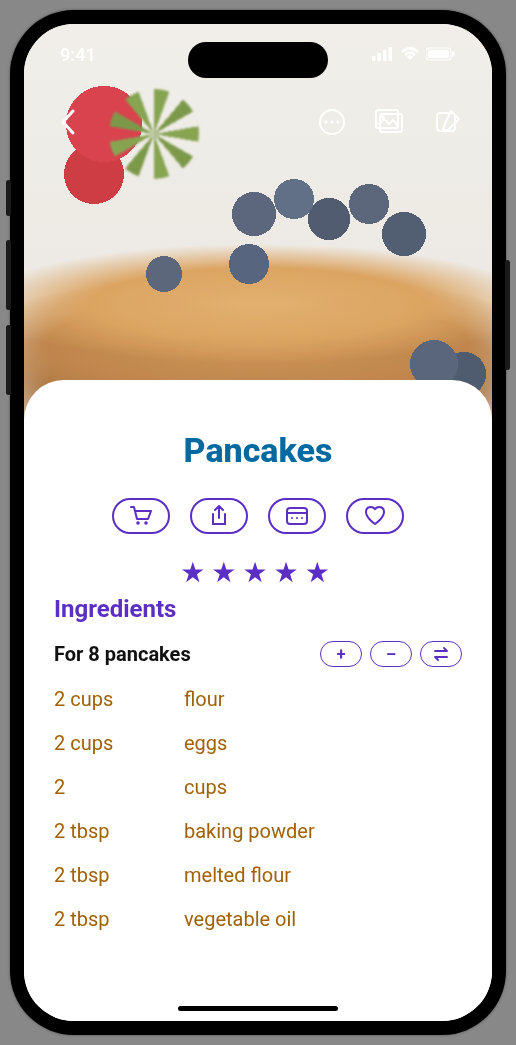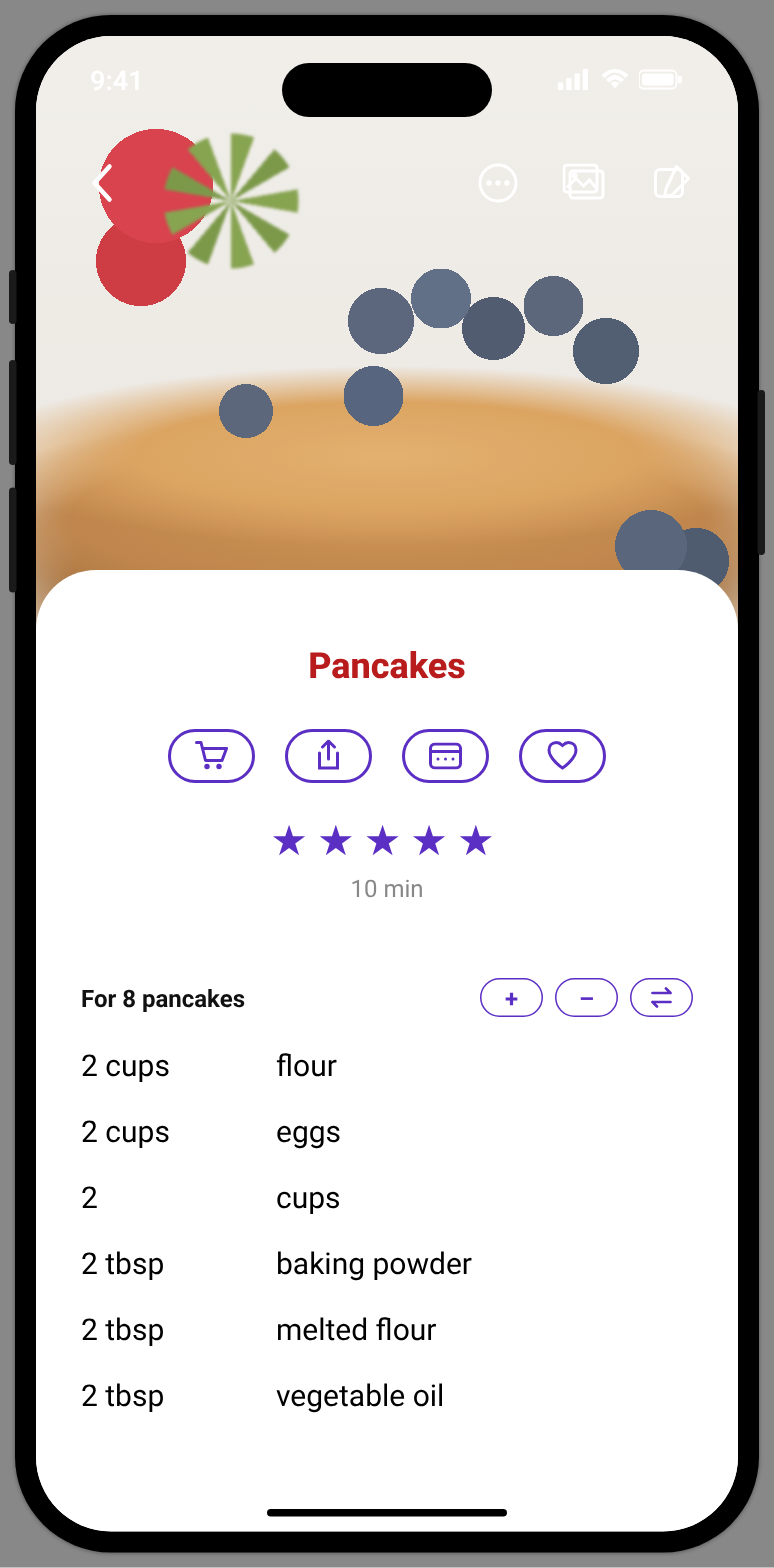--- a/index.html
+++ b/index.html
@@ -101,23 +101,23 @@
     position: absolute;
     top: 356px;
     left: 0; right: 0; bottom: 0;
     background: #fff;
     border-radius: 40px 40px 0 0;
     padding: 50px 30px 20px;
     overflow: hidden;
   }
   .title {
     text-align: center;
-    font-size: 24px;
+    font-size: 34px;
     font-weight: 800;
-    color: #b91c1c;
+    color: #0369a1;
     margin-bottom: 28px;
   }
   .action-row {
     display: flex;
     justify-content: center;
     gap: 20px;
     margin-bottom: 22px;
   }
   .pill {
     width: 58px;
@@ -149,34 +149,34 @@
     font-size: 24px;
     font-weight: 700;
     margin-bottom: 18px;
   }
   .servings-row {
     display: flex;
     justify-content: space-between;
     align-items: center;
     margin-bottom: 20px;
   }
-  .servings-text { font-size: 16px; font-weight: 700; color: #111; }
+  .servings-text { font-size: 20px; font-weight: 700; color: #111; }
   .qty-controls { display: flex; gap: 8px; }
   .qty-btn {
     width: 42px; height: 26px;
     border: 1.5px solid #5b2ec4;
     border-radius: 14px;
     display: flex; align-items: center; justify-content: center;
     color: #5b2ec4;
     font-weight: 700;
     cursor: pointer;
     background: #fff;
   }
   .ingredients { display: flex; flex-direction: column; gap: 20px; }
-  .ing-row { display: flex; font-size: 20px; color: #000000; }
+  .ing-row { display: flex; font-size: 20px; color: #a16207; }
   .ing-qty { width: 130px; }
   .home-indicator {
     position: absolute;
     bottom: 10px;
     left: 50%;
     transform: translateX(-50%);
     width: 160px;
     height: 5px;
     background: #000;
     border-radius: 3px;
@@ -292,22 +292,22 @@
             </svg>
         </div>
         <div class="pill">
           <svg width="22" height="20" viewBox="0 0 22 20">
               <path d="M11 18 C11 18 2 12 2 6 C2 3 4 1 7 1 C9 1 11 3 11 3 C11 3 13 1 15 1 C18 1 20 3 20 6 C20 12 11 18 11 18 Z" stroke="#5b2ec4" stroke-width="2" fill="none"></path>
             </svg>
         </div>
       </div>
 
       <div class="stars">★★★★★</div>
-      <div class="time">10 min</div>
-
+
+      <h2 class="section-title">Ingredients</h2>
 
       <div class="servings-row">
         <span class="servings-text">For 8 pancakes</span>
         <div class="qty-controls">
           <div class="qty-btn">
             <span>+</span>
           </div>
           <div class="qty-btn">
             <span>–</span>
           </div>

